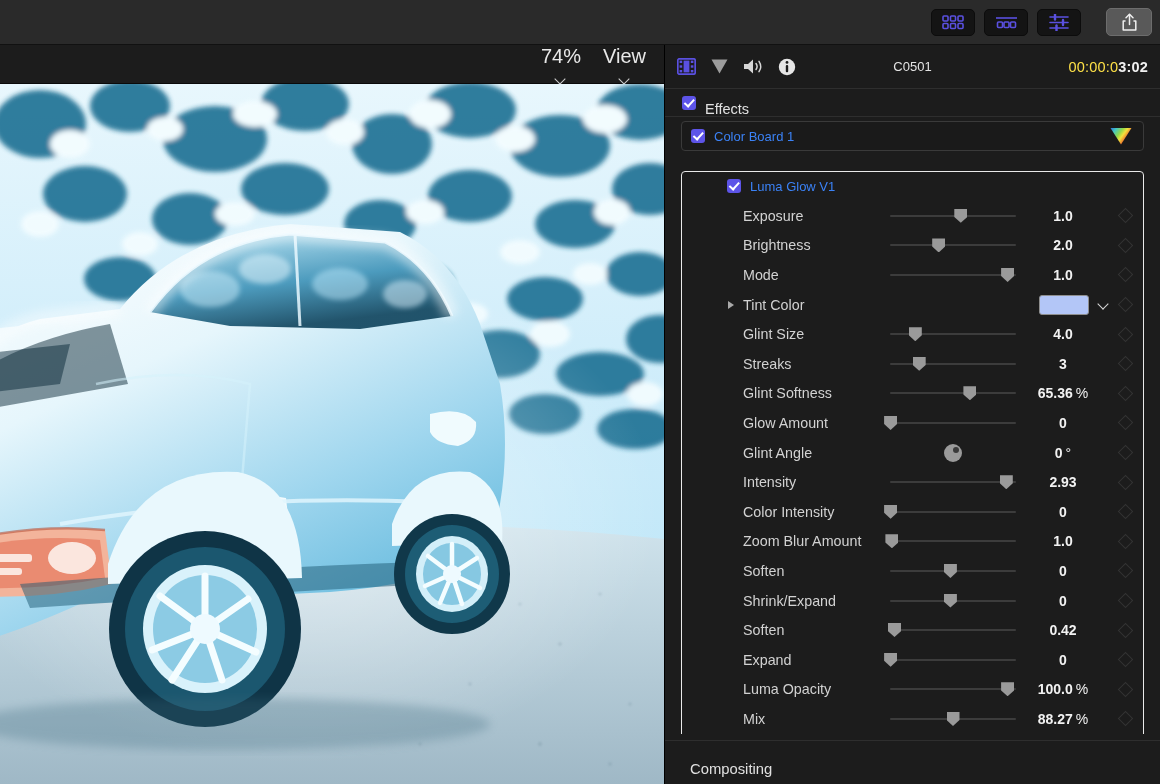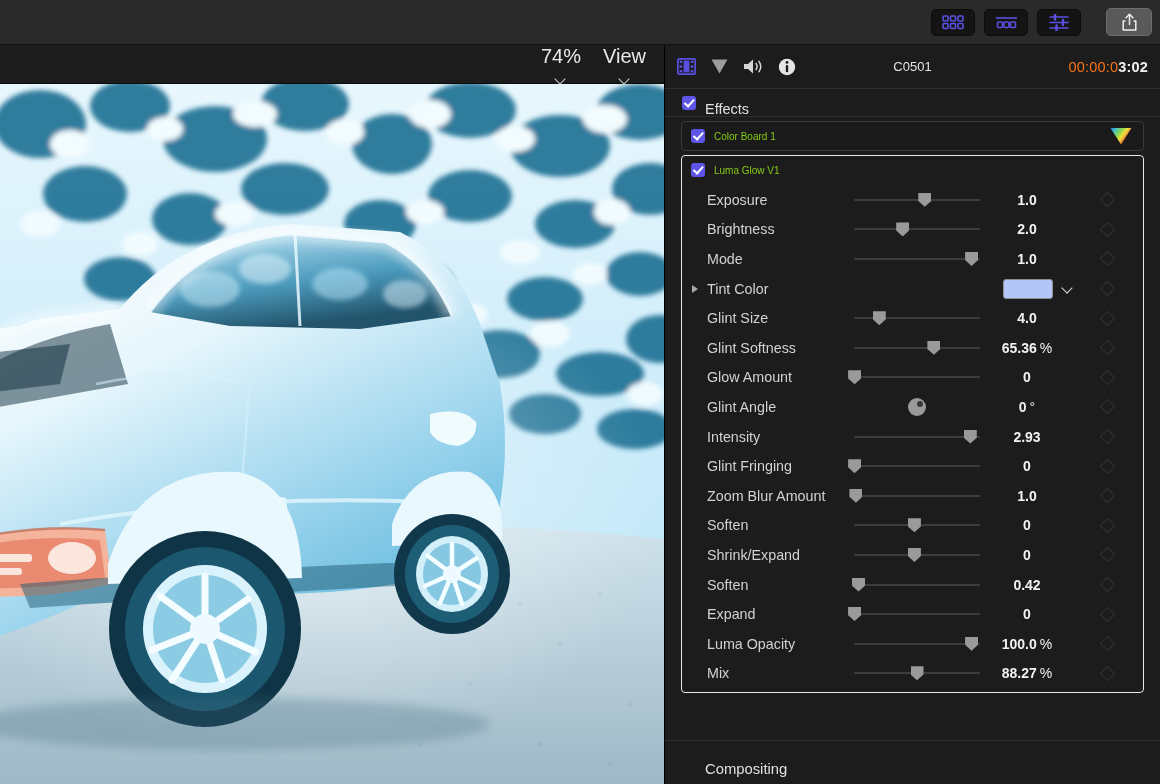--- a/index.html
+++ b/index.html
@@ -155,21 +155,21 @@
     color: #e3e3e3;
     font-size: 13px;
     pointer-events: none;
   }
   .timecode {
     margin-left: auto;
     font-size: 14.5px;
     letter-spacing: 0.2px;
     font-family: "Liberation Sans", sans-serif;
   }
-  .tc-dim { color: #f97316; }
+  .tc-dim { color: #fde047; }
   .tc-bright { color: #f0f0f0; font-weight: bold; }
 
   
   .effects-row {
     height: 28px;
     flex: 0 0 28px;
     display: flex;
     align-items: center;
     padding-left: 17px;
     gap: 9px;
@@ -207,34 +207,34 @@
     flex-direction: column;
   }
 
   
   .fx-card {
     margin: 0 16px 0 16px;
     border: 1px solid #3a3a3a;
     border-radius: 4px;
     background: #1a1a1a;
   }
-  .fx-card + .fx-card { margin-top: 4px; }
+  .fx-card + .fx-card { margin-top: 20px; padding-left: 36px; }
   .fx-card.selected {
     border: 1.5px solid #e9e9e9;
     background: #1c1c1c;
   }
   .fx-title {
     height: 28px;
     display: flex;
     align-items: center;
     padding-left: 9px;
     gap: 9px;
     position: relative;
   }
-  .fx-title .name { color: #84cc16; font-size: 10px; }
+  .fx-title .name { color: #3b82f6; font-size: 13px; }
   .fx-badge {
     position: absolute;
     right: 10px;
     top: 50%;
     transform: translateY(-50%);
     display: flex;
   }
 
   
   .params { padding: 1px 0 4px 0; }
@@ -378,21 +378,21 @@
     border-bottom: 1.7px solid #d8d8d8;
     transform: rotate(45deg);
   }
 
   
   .insp-foot {
     flex: 0 0 44px;
     border-top: 1px solid #2e2e2e;
     display: flex;
     align-items: center;
-    padding-left: 40px;
+    padding-left: 25px;
     margin-top: 6px;
   }
   .insp-foot .section-label { font-size: 14.8px; }
 </style>
 </head>
 <body>
 
 <div class="app">
 
   <div class="toolbar">
@@ -806,20 +806,31 @@
                 <div class="p-ctrl">
                   <div class="track"></div>
                   <div class="knob" style="left: 21%;"></div>
                 </div>
                 <div class="p-val"><span>4.0</span></div>
                 <div class="p-kf">
                   <div class="kf-diamond"></div>
                 </div>
               </div>
               <div class="prow">
+                <div class="p-label">Streaks</div>
+                <div class="p-ctrl">
+                  <div class="track"></div>
+                  <div class="knob" style="left: 24%;"></div>
+                </div>
+                <div class="p-val"><span>3</span></div>
+                <div class="p-kf">
+                  <div class="kf-diamond"></div>
+                </div>
+              </div>
+              <div class="prow">
                 <div class="p-label">Glint Softness</div>
                 <div class="p-ctrl">
                   <div class="track"></div>
                   <div class="knob" style="left: 63%;"></div>
                 </div>
                 <div class="p-val"><span>65.36</span><span class="unit">%</span></div>
                 <div class="p-kf">
                   <div class="kf-diamond"></div>
                 </div>
               </div>
@@ -849,21 +860,21 @@
                 <div class="p-ctrl">
                   <div class="track"></div>
                   <div class="knob" style="left: 91%;"></div>
                 </div>
                 <div class="p-val"><span>2.93</span></div>
                 <div class="p-kf">
                   <div class="kf-diamond"></div>
                 </div>
               </div>
               <div class="prow">
-                <div class="p-label">Glint Fringing</div>
+                <div class="p-label">Color Intensity</div>
                 <div class="p-ctrl">
                   <div class="track"></div>
                   <div class="knob" style="left: 2%;"></div>
                 </div>
                 <div class="p-val"><span>0</span></div>
                 <div class="p-kf">
                   <div class="kf-diamond"></div>
                 </div>
               </div>
               <div class="prow">

